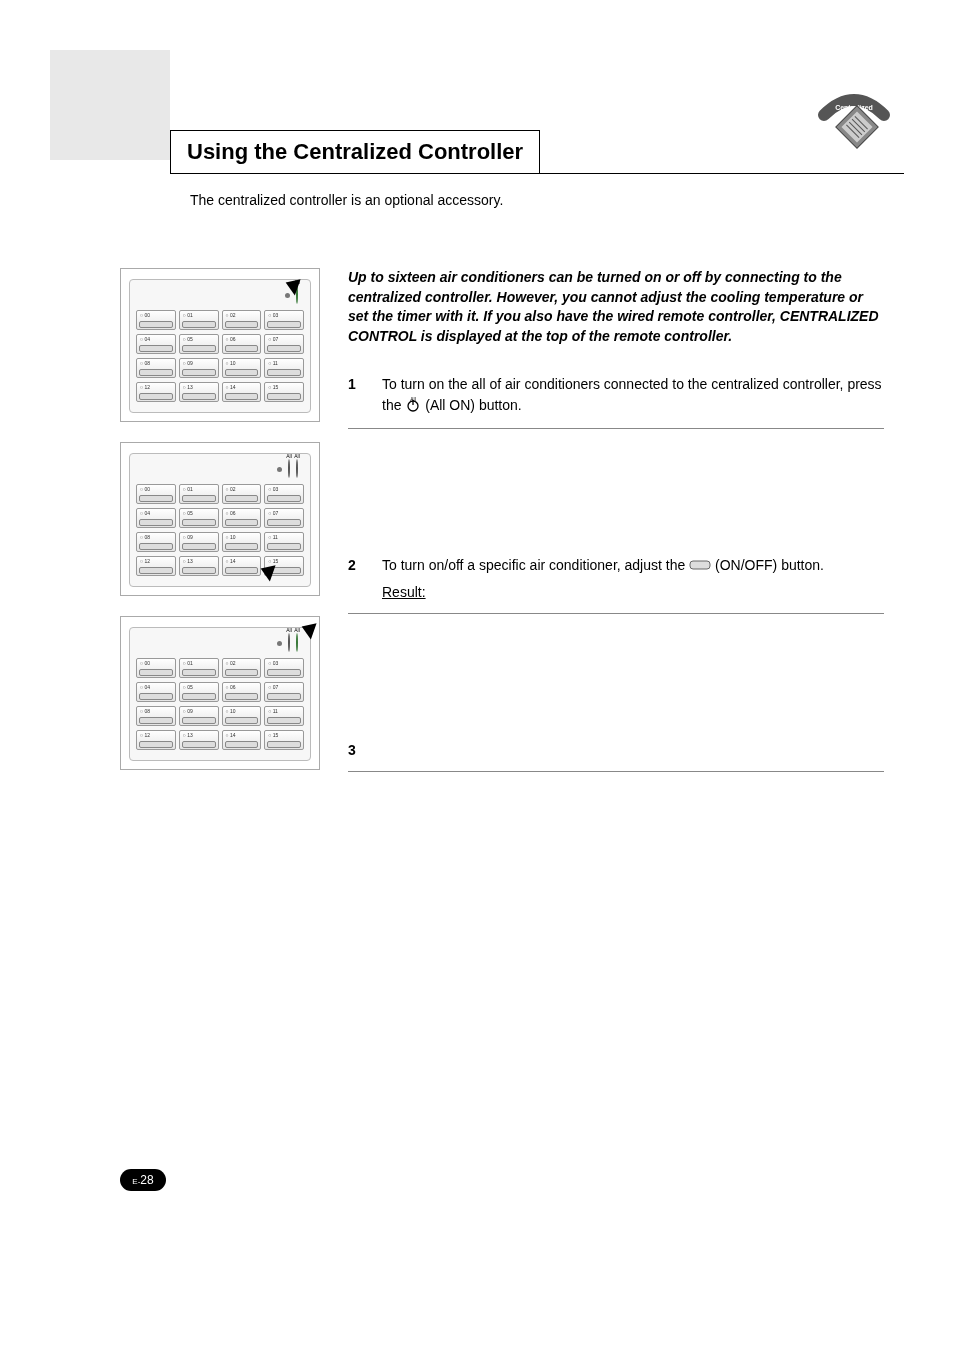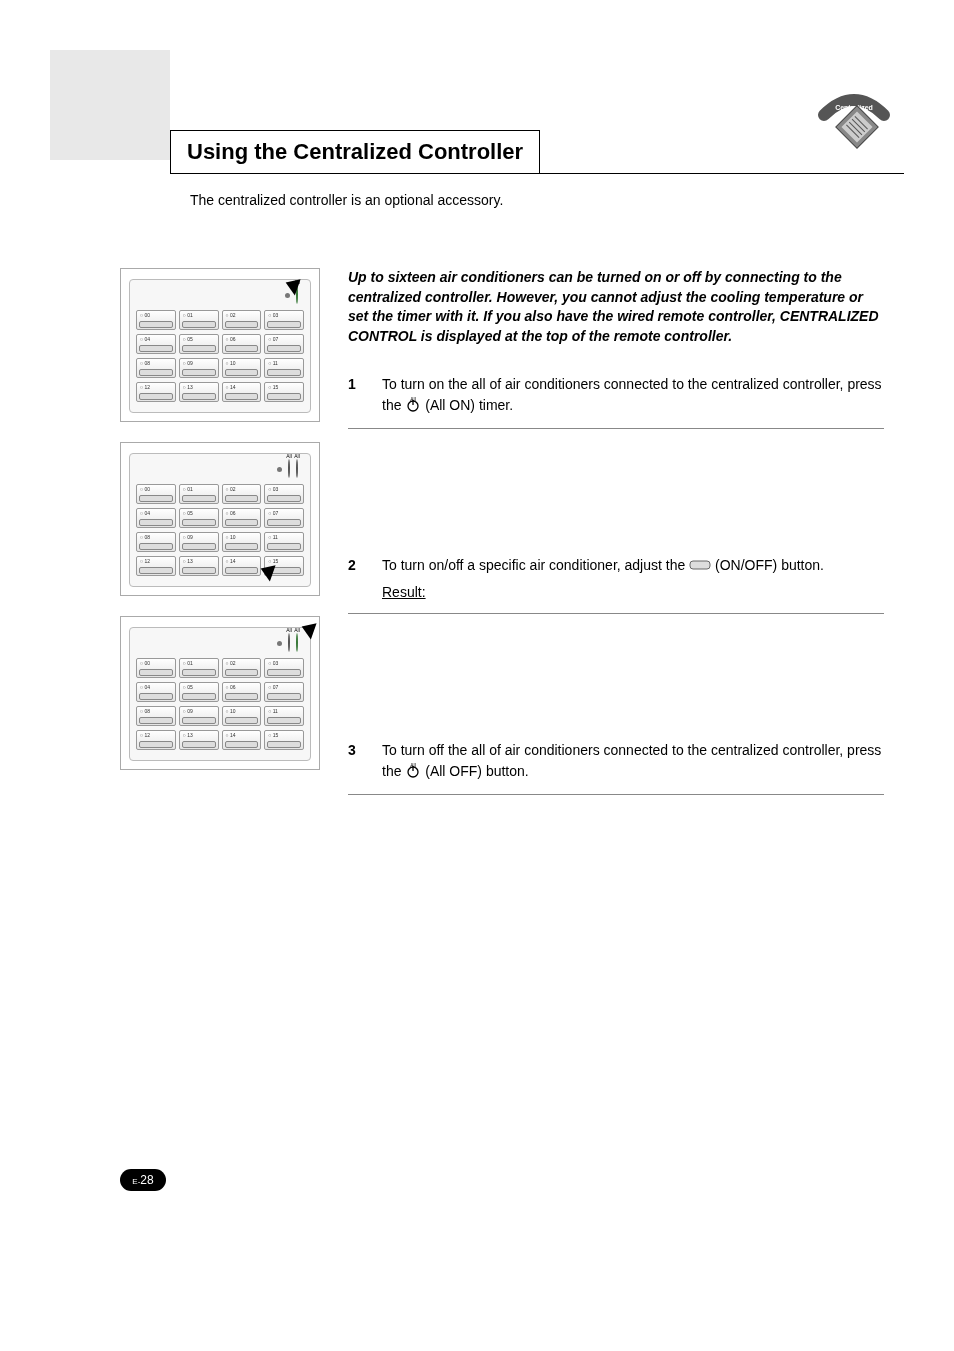--- a/index.html
+++ b/index.html
@@ -514,21 +514,21 @@
           <div class="step-num">1</div>
           <div class="step-body">
             <span>To turn on the all of air conditioners connected to the centralized controller, press the </span>
             <span class="inline-icon">
               <svg width="16" height="16" viewBox="0 0 16 16">
                   <text x="8" y="5" font-size="5" text-anchor="middle">All</text>
                   <circle cx="8" cy="10" r="5" fill="none" stroke="#000" stroke-width="1.3"></circle>
                   <line x1="8" y1="4" x2="8" y2="9" stroke="#000" stroke-width="1.3"></line>
                 </svg>
             </span>
-            <span> (All ON) timer.</span>
+            <span> (All ON) button.</span>
           </div>
         </div>
         <div class="spacer"></div>
 
         <div class="step">
           <div class="step-num">2</div>
           <div class="step-body">
             <span>To turn on/off a specific air conditioner, adjust the </span>
             <span class="inline-icon">
               <svg width="22" height="10" viewBox="0 0 22 10">
@@ -538,31 +538,20 @@
             <span> (ON/OFF) button.</span>
             <div class="result-row">
               <span class="result-label">Result:</span>
             </div>
           </div>
         </div>
         <div class="spacer"></div>
 
         <div class="step">
           <div class="step-num">3</div>
-          <div class="step-body">
-            <span>To turn off the all of air conditioners connected to the centralized controller, press the </span>
-            <span class="inline-icon">
-              <svg width="16" height="16" viewBox="0 0 16 16">
-                  <text x="8" y="5" font-size="5" text-anchor="middle">All</text>
-                  <circle cx="8" cy="10" r="5" fill="none" stroke="#000" stroke-width="1.3"></circle>
-                  <line x1="8" y1="4" x2="8" y2="9" stroke="#000" stroke-width="1.3"></line>
-                </svg>
-            </span>
-            <span> (All OFF) button.</span>
-          </div>
         </div>
 
       </div>
     </div>
   </div>
 
   <div class="page-num">
     <span style="font-size:8px;">E-</span><span>28</span>
   </div>
 

